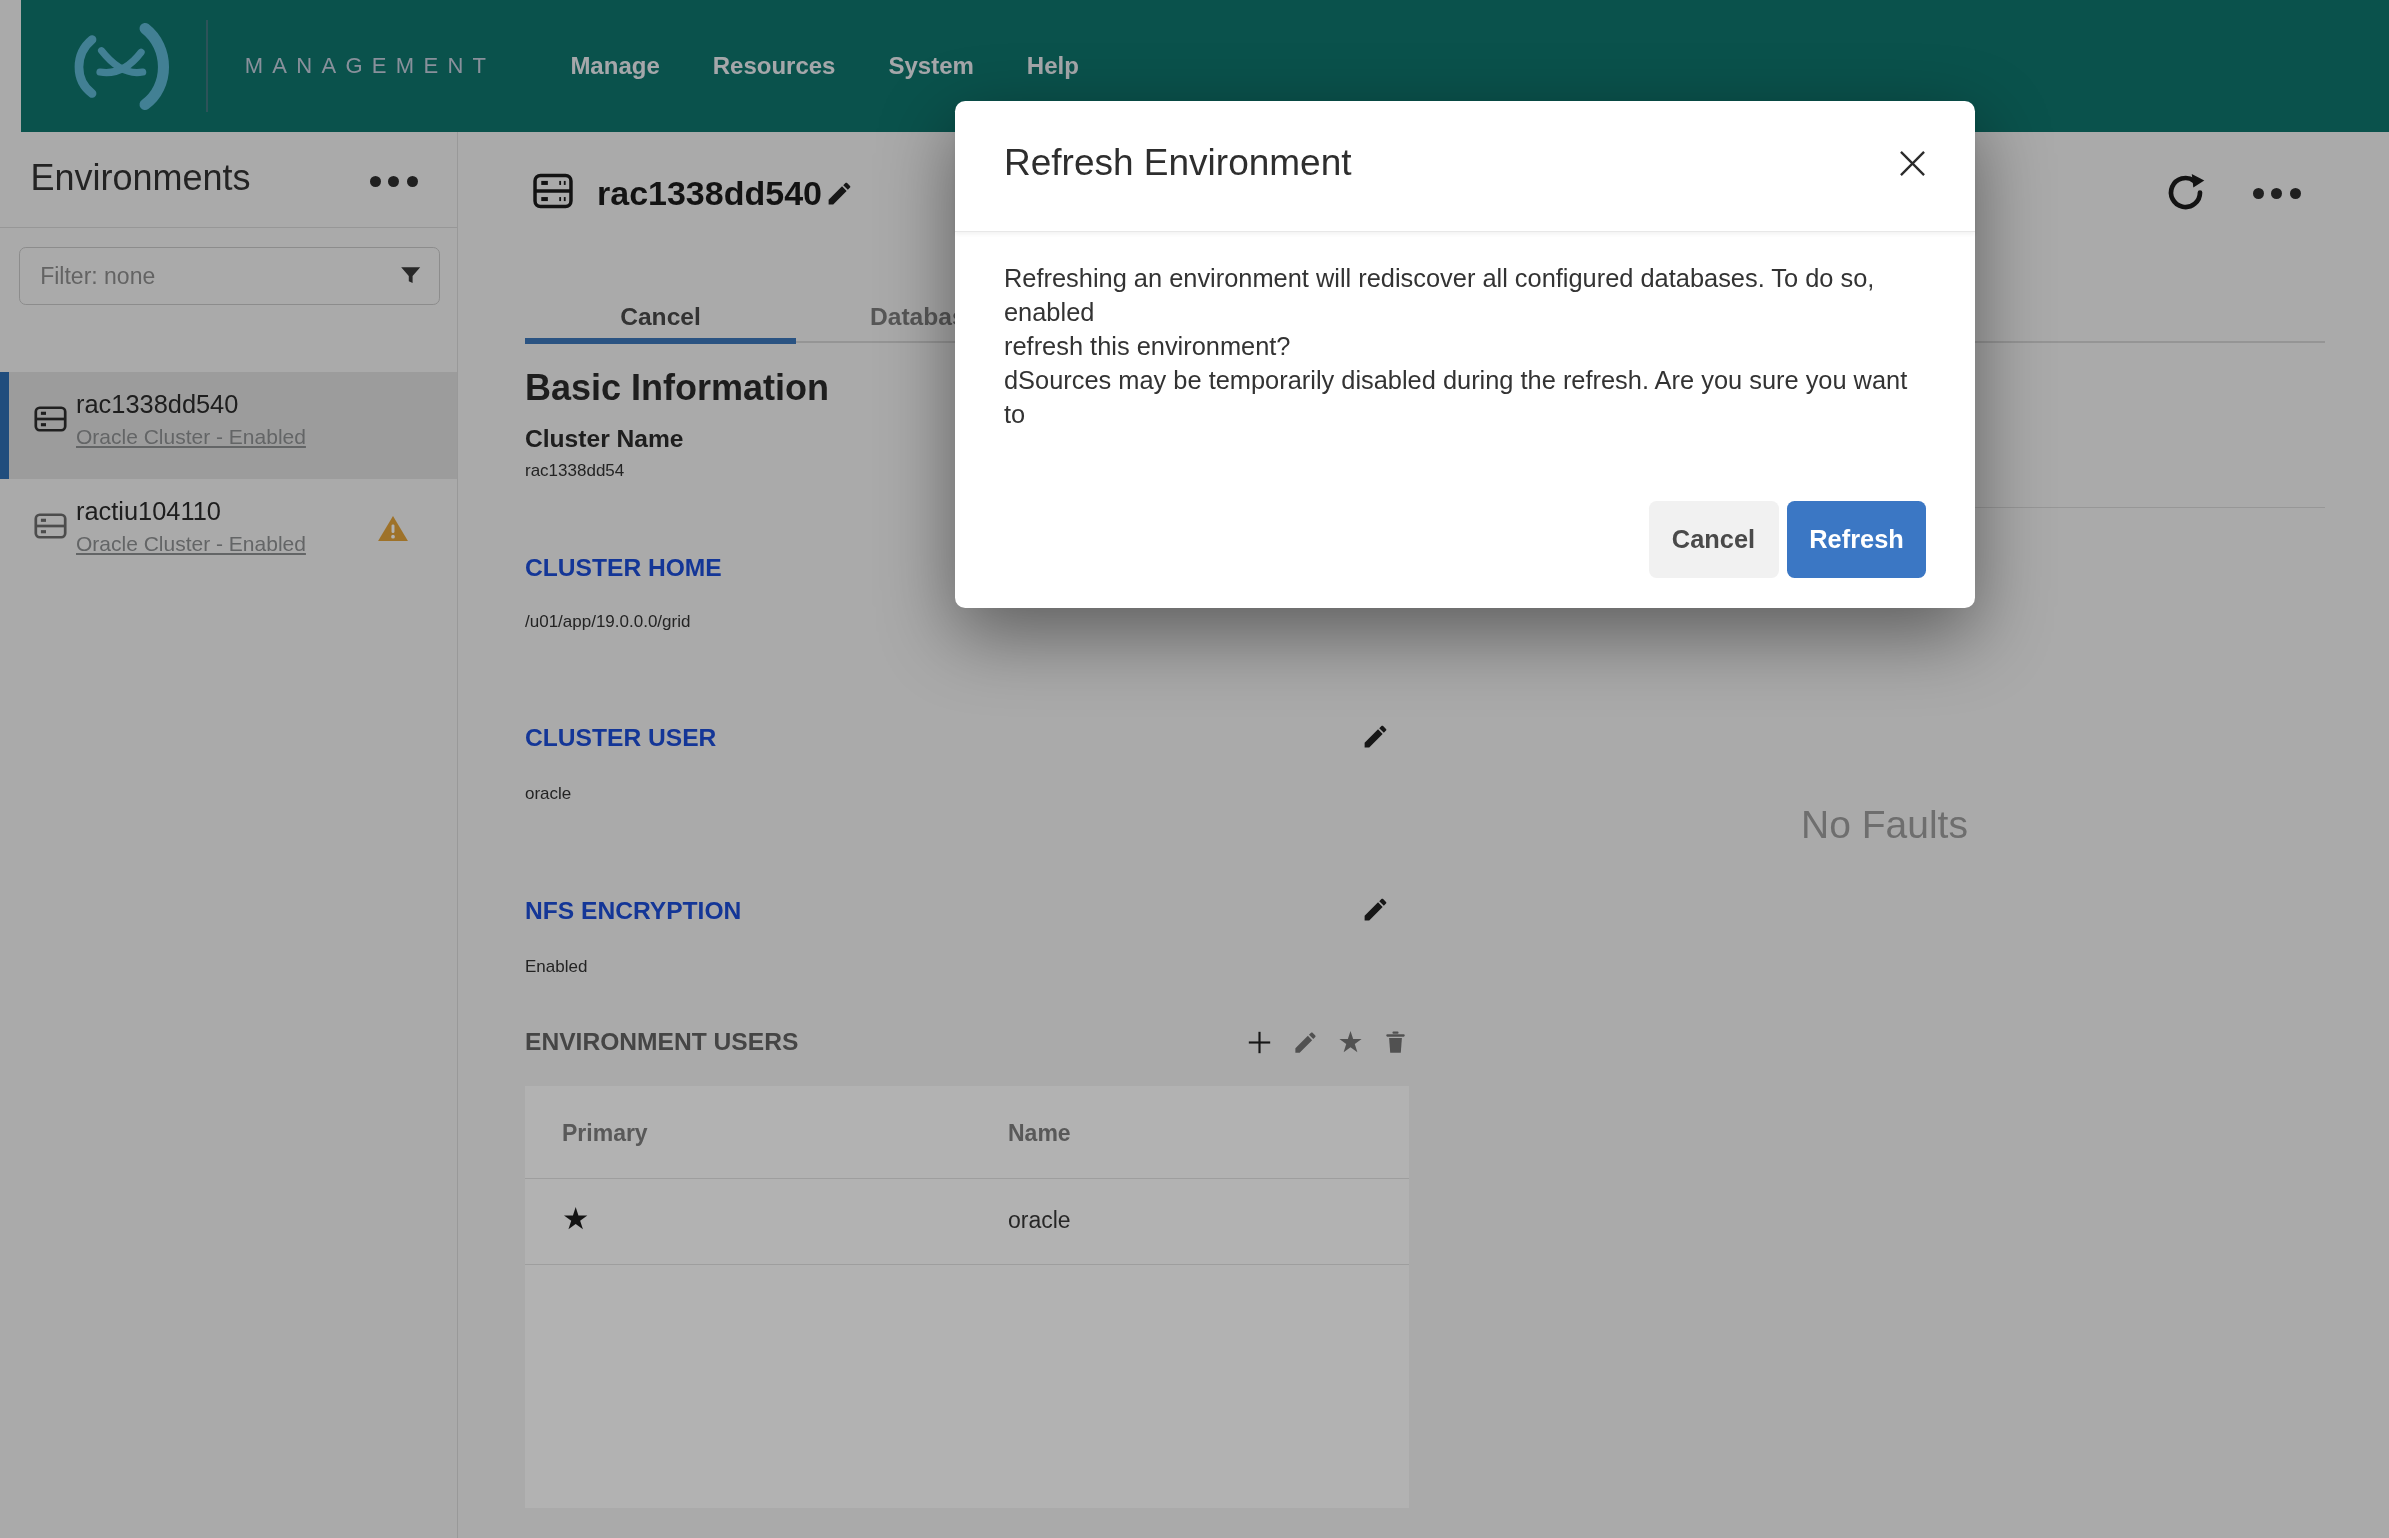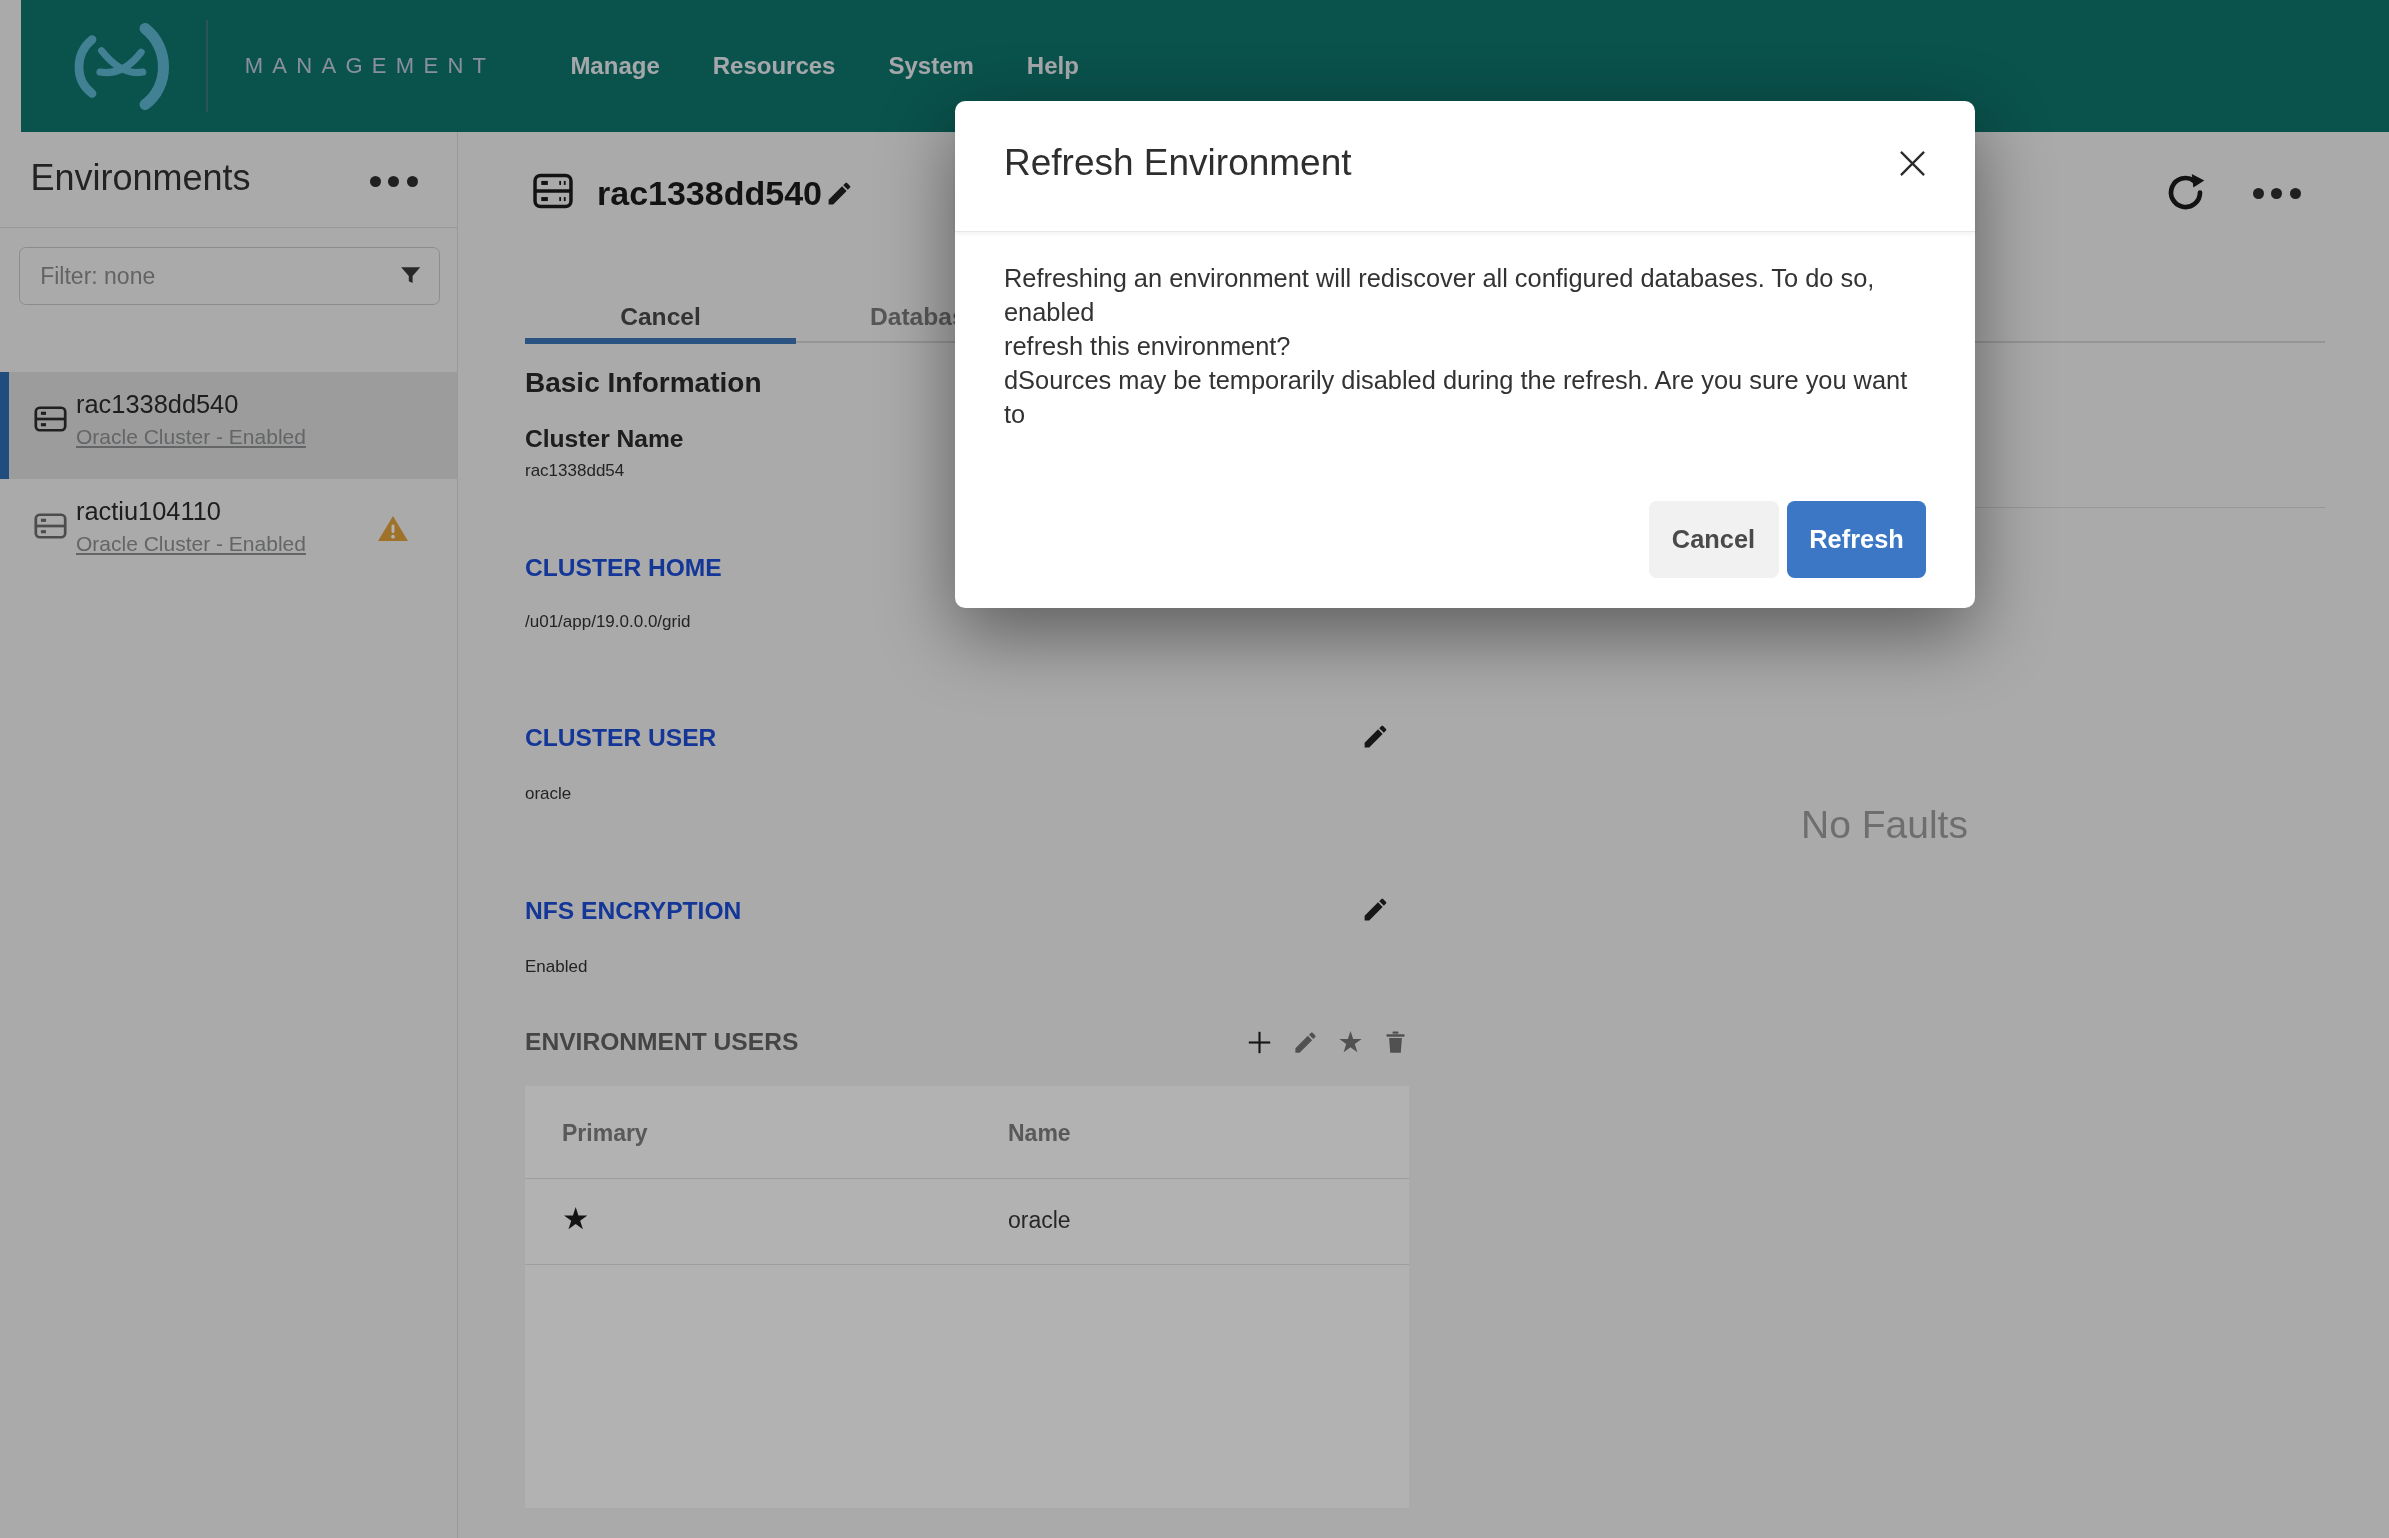--- a/index.html
+++ b/index.html
@@ -46,21 +46,21 @@
   .m-edit{position:absolute;left:366px;top:47px;}
   .m-refresh{position:absolute;right:180px;top:37px;width:47px;height:47px;color:#1C1C1C;cursor:pointer;}
   .m-dots{position:absolute;right:88px;top:56px;}
   .tabbar{position:absolute;left:66px;right:64px;top:166px;height:43px;border-bottom:2.5px solid #D6D6D6;
     display:flex;}
   .tab{width:271px;text-align:center;font-size:24.6px;font-weight:700;color:#7D7D7D;
     line-height:37px;cursor:pointer;position:relative;}
   .tab.active{color:#4A4A4A;}
   .tab-underline{position:absolute;left:0;bottom:-3.4px;width:271px;height:6px;background:#3D78BA;}
 
-  .h-basic{position:absolute;left:66px;top:235px;font-size:28px;font-weight:700;color:#2B2B2B;}
+  .h-basic{position:absolute;left:66px;top:235px;font-size:36px;font-weight:700;color:#2B2B2B;}
   .fld-label{font-size:24.6px;font-weight:700;color:#2B2B2B;}
   .fld-label.caps{color:#1d4ed8;}
   .fld-value{font-size:17px;color:#333;}
   .row-flex{position:absolute;left:66px;width:884px;display:flex;justify-content:space-between;align-items:center;}
 
   .eu-head{position:absolute;left:66px;top:896px;width:884px;display:flex;align-items:center;}
   .eu-title{font-size:24.6px;font-weight:700;color:#646464;flex:1;}
   .eu-icons{display:flex;gap:18.6px;align-items:center;}
   .ic24{width:27px;height:27px;cursor:pointer;}
   .ic-plus{color:#222;}

